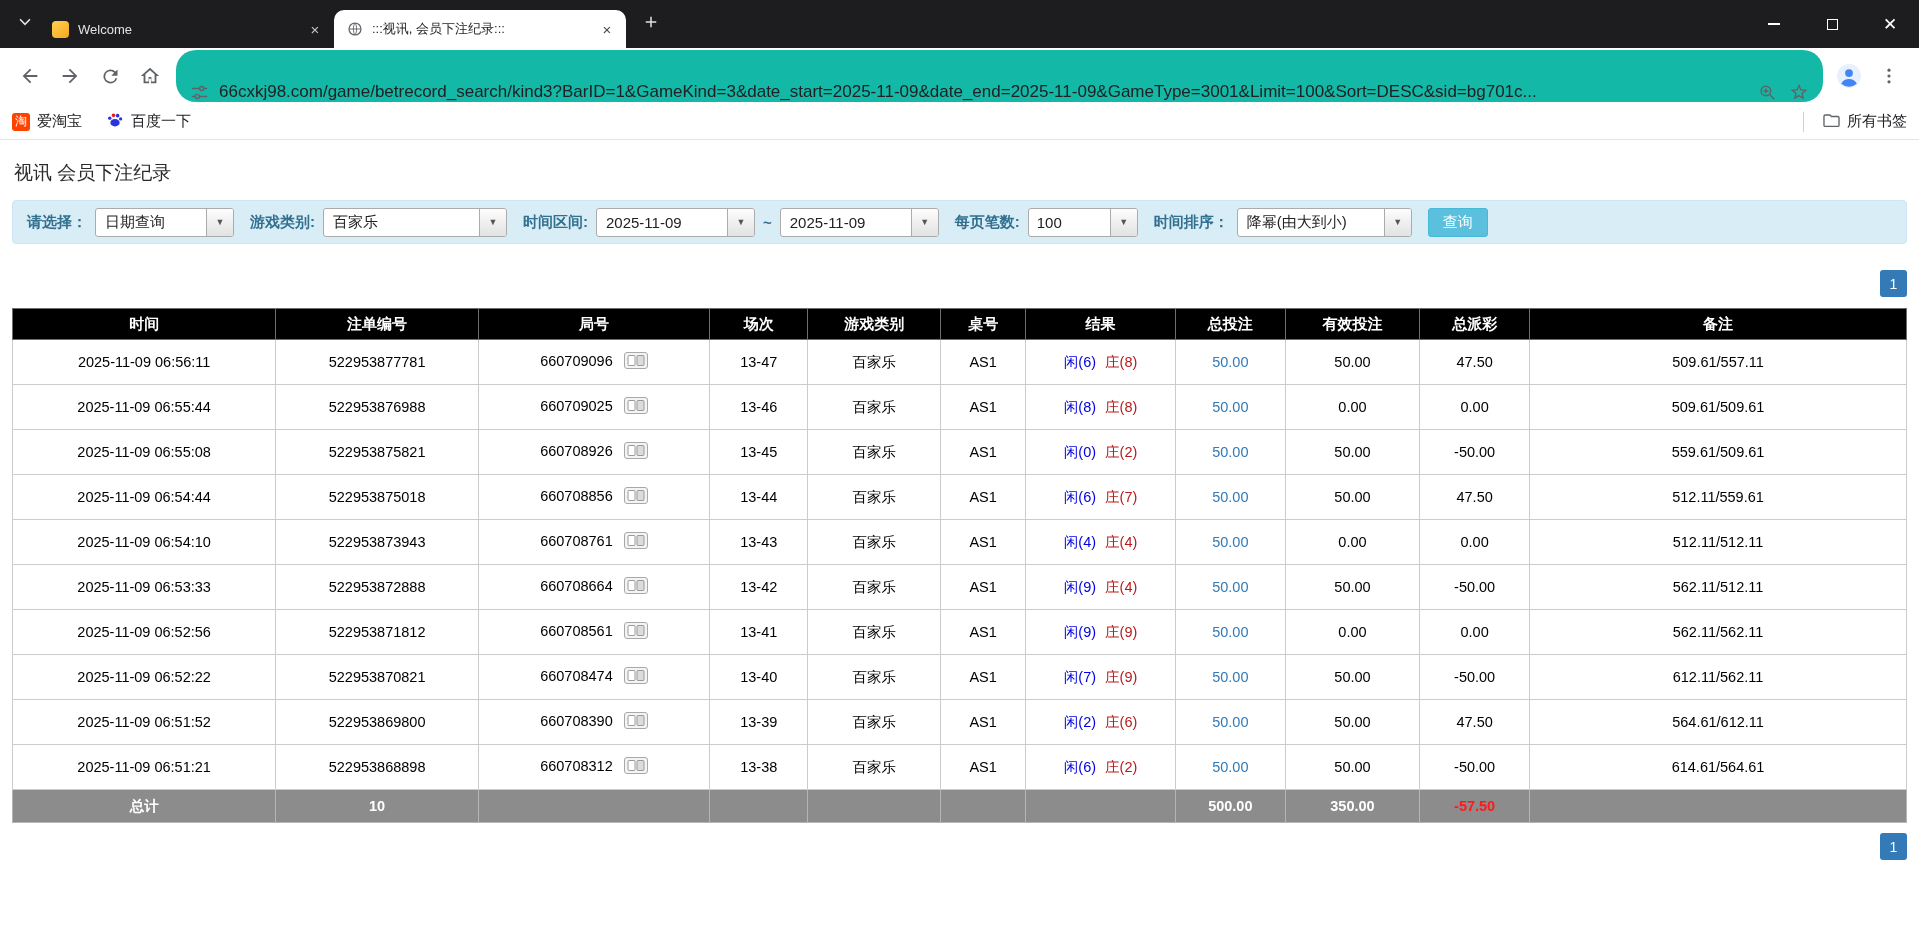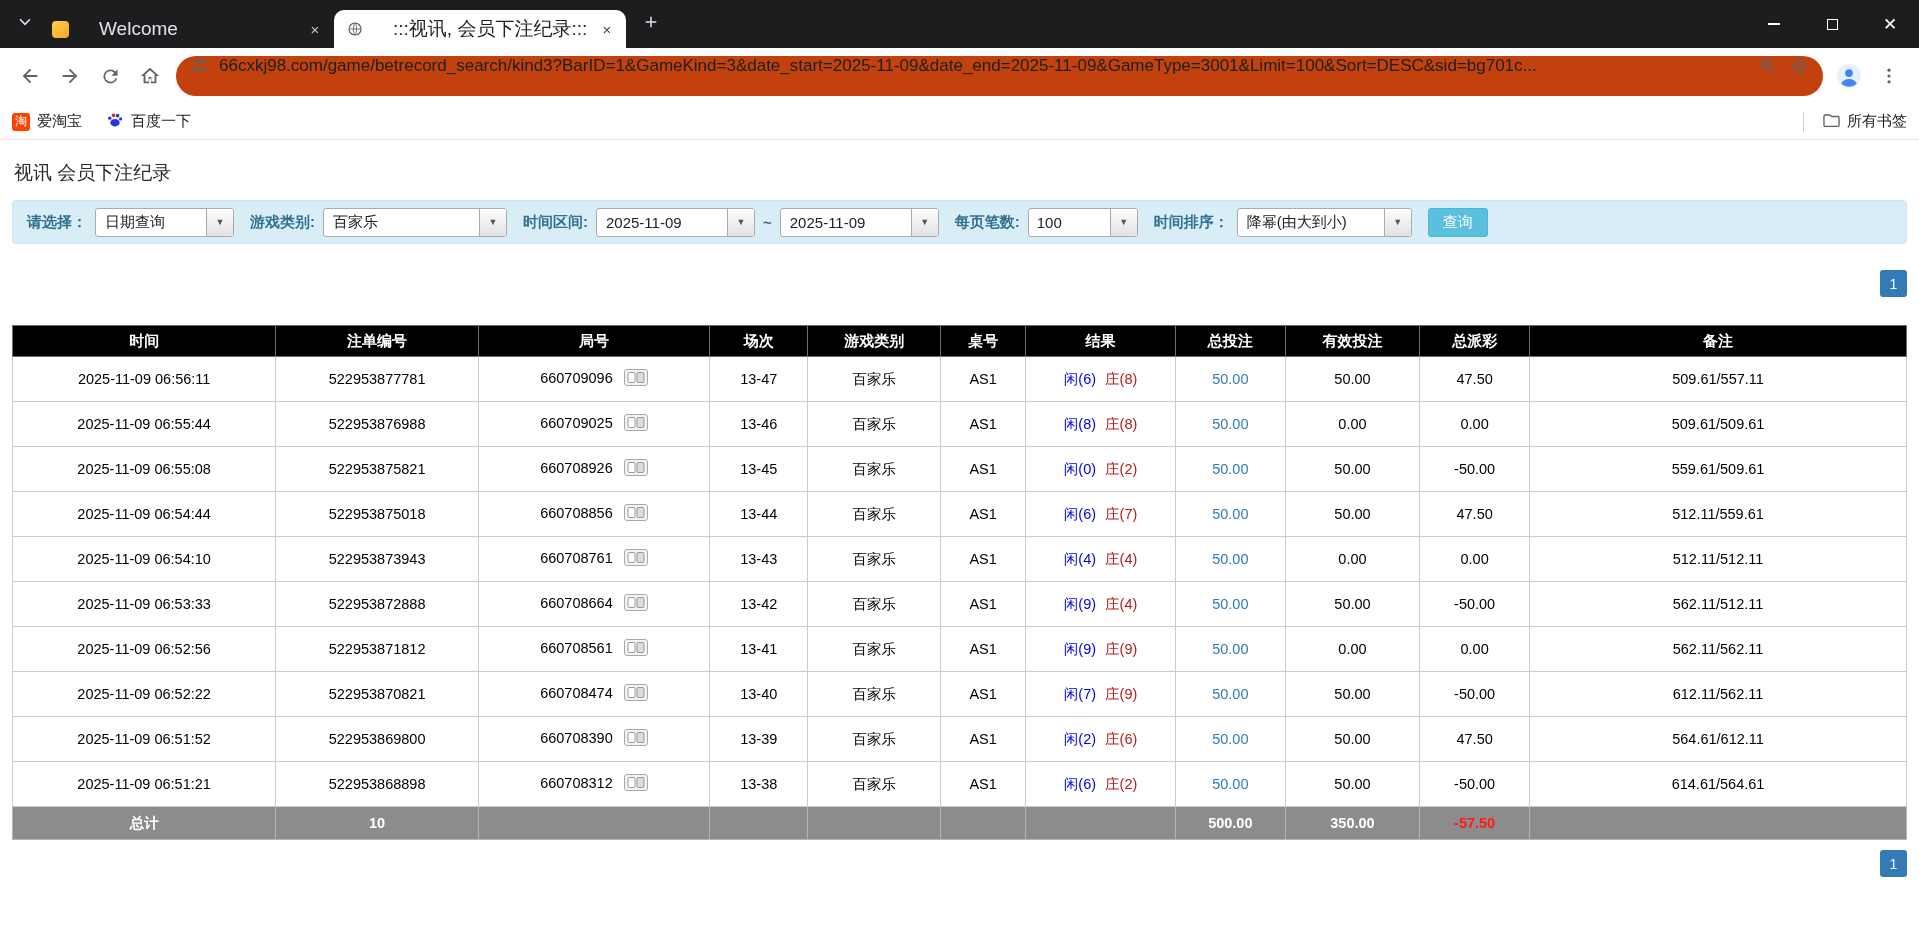--- a/index.html
+++ b/index.html
@@ -10,38 +10,38 @@
   .tabstrip { height: 48px; background: #1d1d1f; display: flex; align-items: flex-end; position: relative; }
   .tab-search { width: 34px; height: 34px; align-self: center; margin-left: 8px;
     display: flex; align-items: center; justify-content: center; border-radius: 50%; cursor: pointer; }
   .tab { width: 292px; height: 38px; display: flex; align-items: center; padding: 0 10px;
     border-radius: 10px 10px 0 0; cursor: pointer; }
   .tab.inactive { color: #dfe2e7; }
   .tab.active { background: #ffffff; color: #1f1f1f; padding-left: 12px; }
   .tab .favicon { width: 17px; height: 17px; margin-right: 9px; flex: none;
     display: flex; align-items: center; justify-content: center; }
   .fav-welcome { background: linear-gradient(135deg,#ffd24d,#f5a623); border-radius: 4px; }
-  .tab .title { flex: 1; font-size: 19px; white-space: nowrap; overflow: hidden; margin-left: 21px; }
+  .tab .title { flex: 1; font-size: 13px; white-space: nowrap; overflow: hidden; }
   .tab .close { width: 18px; height: 18px; border-radius: 50%; flex: none;
     display: flex; align-items: center; justify-content: center; font-size: 15px; }
   .tab.inactive .close { color: #c3c6cb; }
   .tab.active .close { color: #474747; }
   .newtab { width: 30px; height: 30px; align-self: center; margin-left: 10px; border-radius: 50%;
     display: flex; align-items: center; justify-content: center; cursor: pointer; }
   .win-controls { position: absolute; right: 0; top: 0; height: 48px; display: flex; }
   .win-btn { width: 58px; height: 48px; display: flex; align-items: center; justify-content: center; cursor: pointer; }
   .min-glyph { width: 12px; height: 2px; background: #fff; display: block; }
   .max-glyph { width: 11px; height: 11px; border: 1.6px solid #fff; display: block; }
   .close-glyph { color: #fff; font-size: 17px; line-height: 1; }
 
   .toolbar { height: 56px; background: #fff; display: flex; align-items: center; padding: 0 10px; }
   .nav-btn { width: 40px; height: 40px; border-radius: 50%; flex: none;
     display: flex; align-items: center; justify-content: center; cursor: pointer; }
-  .omnibox { flex: 1; min-width: 0; height: 40px; margin: 0 6px; background: #c2410c;
-    border-radius: 20px; display: flex; align-items: flex-start; padding: 0 14px; }
+  .omnibox { flex: 1; min-width: 0; height: 52px; margin: 0 6px; background: #14b8a6;
+    border-radius: 20px; display: flex; align-items: flex-end; padding: 0 14px; }
   .omnibox .url { flex: 1; margin-left: 10px; font-size: 17px; color: #202124;
     white-space: nowrap; overflow: hidden; }
   .omni-icon { flex: none; margin-left: 12px; display: flex; align-items: center; }
   .round-btn { width: 40px; height: 40px; border-radius: 50%; flex: none;
     display: flex; align-items: center; justify-content: center; cursor: pointer; }
 
   .bookmarks-bar { height: 36px; background: #fff; border-bottom: 1px solid #e4e4e4;
     display: flex; align-items: center; padding: 0 12px; font-size: 15px; color: #202124; }
   .bm-item { display: flex; align-items: center; gap: 7px; margin-right: 24px; cursor: pointer; }
   .bm-taobao-icon { width: 18px; height: 18px; background: #ff4200; color: #fff; border-radius: 3px;
@@ -75,21 +75,21 @@
     border-radius: 4px; display: flex; align-items: center; padding: 0 12px;
     font-size: 14px; color: #474747; }
   .summary-right { margin-left: auto; color: #e60000; }
 
   .pager-top { margin-top: 26px; display: flex; justify-content: flex-end; }
   .pager-bottom { margin-top: 10px; display: flex; justify-content: flex-end; }
   .page-btn { min-width: 27px; height: 27px; padding: 0 6px; background: #337ab7; color: #fff;
     border-radius: 3px; display: flex; align-items: center; justify-content: center;
     font-size: 14px; cursor: pointer; }
 
-  table.records { width: 100%; border-collapse: collapse; table-layout: fixed; margin-top: 28px; }
+  table.records { width: 100%; border-collapse: collapse; table-layout: fixed; margin-top: 11px; }
   .records th { background: #000; color: #fff; font-size: 15px; font-weight: 700; height: 31px;
     border: 1px solid #6e6e6e; padding: 0 2px; }
   .records td { height: 45px; border: 1px solid #ccc; text-align: center; font-size: 14.5px;
     color: #000; padding: 0 4px; overflow: hidden; white-space: nowrap; }
   .player { color: #0000e0; }
   .banker { color: #b91c1c; margin-left: 5px; }
   .bet-link { color: #337ab7; text-decoration: none; cursor: pointer; }
   .neg { color: #f00; }
   .round-icon { display: inline-block; vertical-align: middle; margin-left: 7px; cursor: pointer; }
   tr.footer td { background: #8c8c8c; color: #fff; font-weight: 700; height: 33px; border-color: #b5b5b5; }

